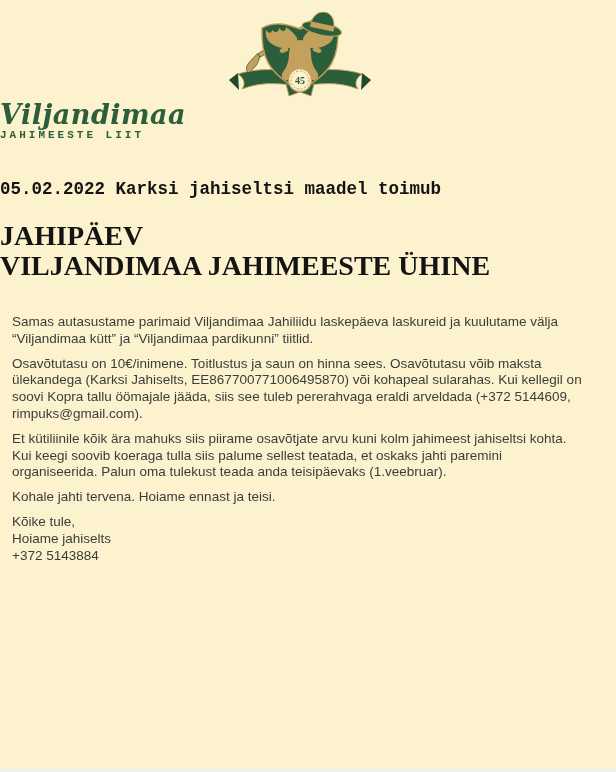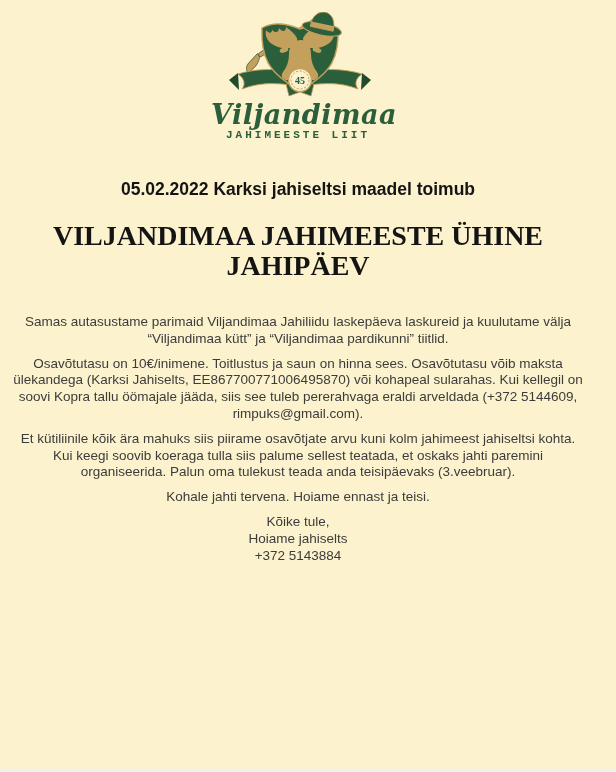--- a/index.html
+++ b/index.html
@@ -7,48 +7,46 @@
     width: 616px;
     height: 772px;
     background: #fcf2cd;
     font-family: "Liberation Sans", sans-serif;
     position: relative;
     overflow: hidden;
   }
   .page {
     width: 596px;
     height: 772px;
-    text-align: center;
   }
   
   .logo { padding-top: 12px; }
   .logo svg { display: block; margin: 0 auto; }
   .logo-script {
     margin-top: -16px;
     font-family: "DejaVu Serif", serif;
     font-style: italic;
     font-weight: 700;
     font-size: 27px;
     line-height: 1;
     color: #2b5e3a;
     letter-spacing: 0.5px;
-    padding-left: 12px;
   }
   .logo-caps {
     margin-top: 1px;
     font-family: Liberation Mono, monospace;
     font-weight: 700;
     font-size: 11px;
     letter-spacing: 3px;
     color: #2b5e3a;
   }
   
   .date-heading {
     margin-top: 39px;
-    font-family: Liberation Sans, sans-serif;
+    font-family: Liberation Mono, monospace;
     font-weight: 700;
     font-size: 17.5px;
     line-height: 19px;
     color: #141414;
   }
   .main-title {
     margin: 22px auto 0;
     font-family: "Liberation Serif", serif;
     font-weight: 700;
     font-size: 28px;
@@ -121,28 +119,28 @@
       </g>
     </svg>
 
     <div class="logo-script">Viljandimaa</div>
     <div class="logo-caps">JAHIMEESTE LIIT</div>
   </div>
 
   <div class="date-heading">05.02.2022 Karksi jahiseltsi maadel toimub</div>
 
   <h1 class="main-title">
+    <span>JAHIPÄEV</span>
     <span>VILJANDIMAA JAHIMEESTE ÜHINE</span>
-    <span>JAHIPÄEV</span>
   </h1>
 
   <div class="content">
     <p>Samas autasustame parimaid Viljandimaa Jahiliidu laskepäeva laskureid ja kuulutame välja “Viljandimaa kütt” ja “Viljandimaa pardikunni” tiitlid.</p>
     <p>Osavõtutasu on 10€/inimene. Toitlustus ja saun on hinna sees. Osavõtutasu võib maksta ülekandega (Karksi Jahiselts, EE867700771006495870) või kohapeal sularahas. Kui kellegil on soovi Kopra tallu öömajale jääda, siis see tuleb pererahvaga eraldi arveldada (+372 5144609, rimpuks@gmail.com).</p>
-    <p>Et kütiliinile kõik ära mahuks siis piirame osavõtjate arvu kuni kolm jahimeest jahiseltsi kohta. Kui keegi soovib koeraga tulla siis palume sellest teatada, et oskaks jahti paremini organiseerida. Palun oma tulekust teada anda teisipäevaks (3.veebruar).</p>
+    <p>Et kütiliinile kõik ära mahuks siis piirame osavõtjate arvu kuni kolm jahimeest jahiseltsi kohta. Kui keegi soovib koeraga tulla siis palume sellest teatada, et oskaks jahti paremini organiseerida. Palun oma tulekust teada anda teisipäevaks (1.veebruar).</p>
     <p>Kohale jahti tervena. Hoiame ennast ja teisi.</p>
 
     <div class="signature">
       <div>Kõike tule,</div>
       <div>Hoiame jahiselts</div>
       <div>+372 5143884</div>
     </div>
   </div>
 
   <div class="bottom-edge"></div>

